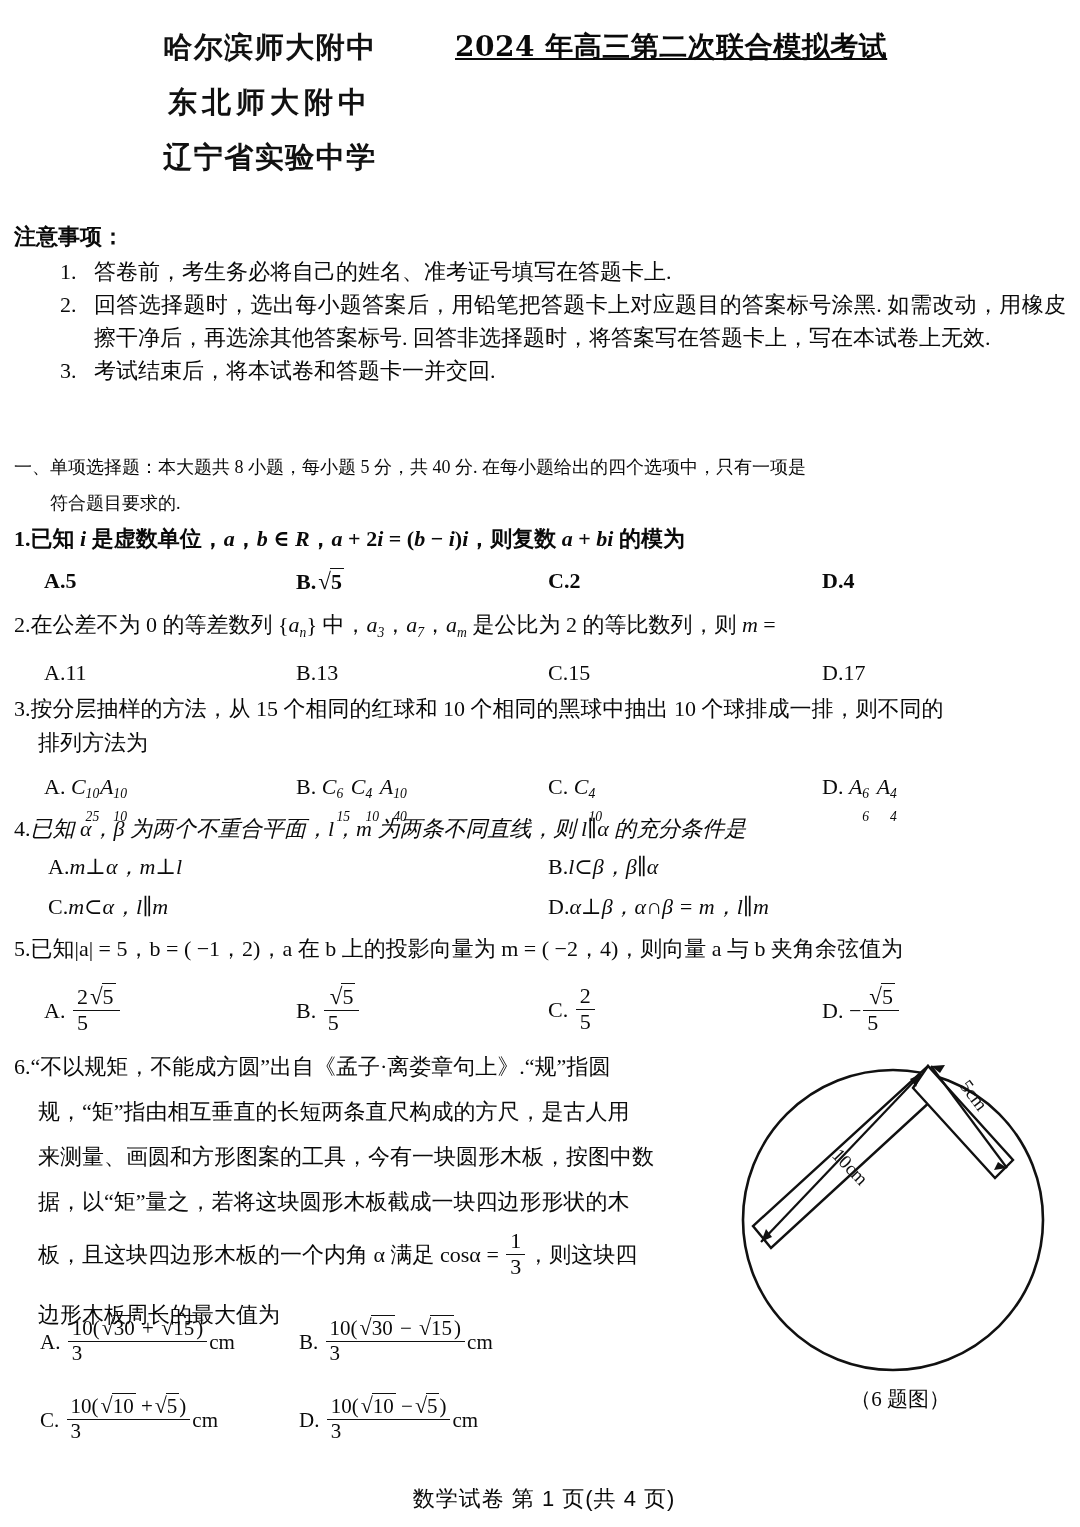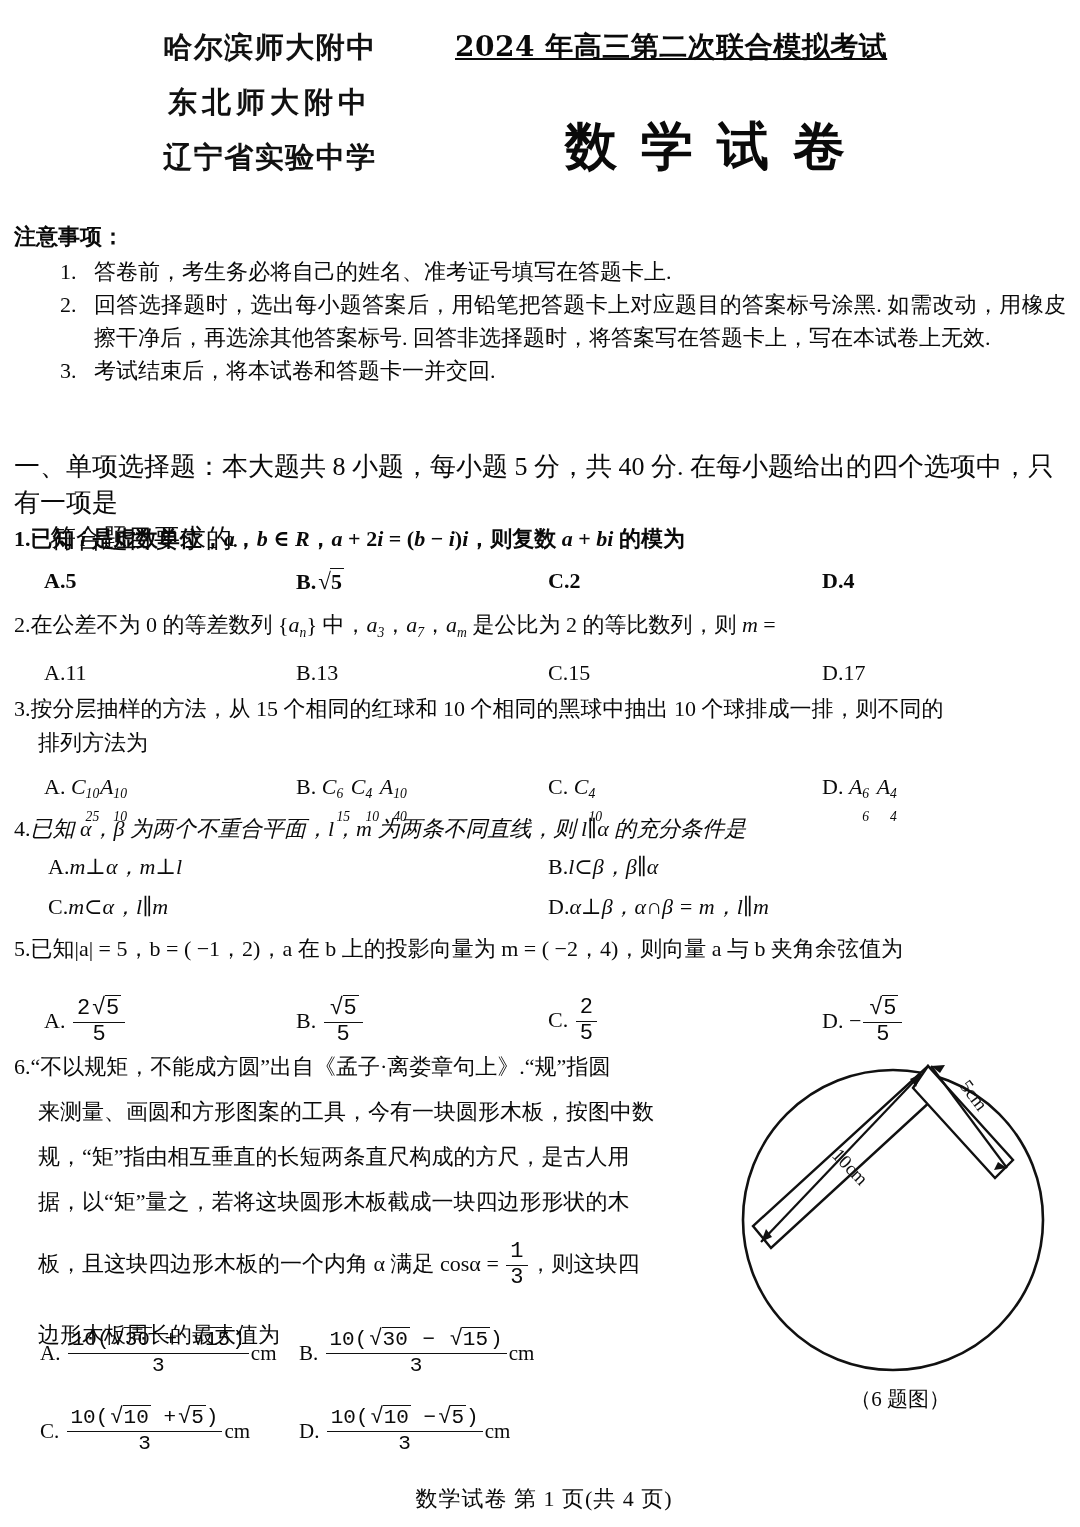--- a/index.html
+++ b/index.html
@@ -95,21 +95,21 @@
     flex: 0 0 34px;
   }
   .notice-text { flex: 1 1 auto; text-align: justify; }
 
   
   .section-head {
     position: absolute;
     top: 449px;
     left: 14px;
     width: 1055px;
-    font-size: 26px;
+    font-size: 18px;
     line-height: 36px;
   }
   .section-head .cont { display: block; margin-left: 36px; }
 
   
   .q {
     position: absolute;
     left: 14px;
     font-size: 22px;
     line-height: 34px;
@@ -142,24 +142,22 @@
   }
   .sqrt > .rad { font-size: 1.05em; }
   .sqrt > .val {
     border-top: 1.3px solid #111;
     padding: 0 2px 0 1px;
     margin-left: -1px;
   }
   .frac {
     display: inline-block;
     vertical-align: -0.55em;
-    text-align: center;
     line-height: 1.12;
-    margin: 16px 2px;
-    font-family: Liberation Mono, monospace;
+    margin: 4px 2px;
   }
   .frac .num { display: block; border-bottom: 1.4px solid #111; padding: 0 4px; }
   .frac .den { display: block; padding: 0 4px; }
   sub.cm { font-size: 0.62em; vertical-align: sub; font-style: italic; }
   .comb { display: inline-block; position: relative; font-style: italic; }
   .comb .sp {
     display: inline-block;
     vertical-align: baseline;
     position: relative;
     width: 1.05em;
@@ -187,37 +185,36 @@
   }
 
   
   .footer {
     position: absolute;
     left: 8px;
     right: 0;
     top: 1484px;
     text-align: center;
     font-size: 22px;
-    font-family: Liberation Serif, serif;
+    font-family: Liberation Sans, sans-serif;
     letter-spacing: 1px;
   }
 </style>
 </head>
 <body>
 
 <div class="page">
 
   <div class="header">
     <div class="schools">
       <div class="school-line">哈尔滨师大附中</div>
       <div class="school-line sp">东北师大附中</div>
       <div class="school-line">辽宁省实验中学</div>
     </div>
     <div class="exam-title">2024 年高三第二次联合模拟考试</div>
-    <div class="subject-title">数学试卷</div>
   </div>
 
   <div class="notice-block">
     <div class="notice-title">注意事项：</div>
     <div class="notice-item">
       <div class="notice-num">1.</div>
       <div class="notice-text">答卷前，考生务必将自己的姓名、准考证号填写在答题卡上.</div>
     </div>
     <div class="notice-item">
       <div class="notice-num">2.</div>
@@ -282,22 +279,22 @@
     <div class="opts" style="margin-top:22px; height:56px;">
       <span class="opt a" style="top:-8px;"><span>A.</span>&nbsp;<span class="frac"><span class="num"><span>2</span><span class="sqrt"><span class="rad">√</span><span class="val">5</span></span></span><span class="den">5</span></span></span>
       <span class="opt b" style="top:-8px;"><span>B.</span>&nbsp;<span class="frac"><span class="num"><span class="sqrt"><span class="rad">√</span><span class="val">5</span></span></span><span class="den">5</span></span></span>
       <span class="opt c" style="top:-8px;"><span>C.</span>&nbsp;<span class="frac"><span class="num">2</span><span class="den">5</span></span></span>
       <span class="opt d" style="top:-8px;"><span>D.</span>&nbsp;<span>−</span><span class="frac"><span class="num"><span class="sqrt"><span class="rad">√</span><span class="val">5</span></span></span><span class="den">5</span></span></span>
     </div>
   </div>
 
   <div class="q" style="top:1044px; width:720px; line-height:45px;">
     <span class="qtext"><span>6.</span><span>“不以规矩，不能成方圆”出自《孟子·离娄章句上》.“规”指圆</span></span>
+    <span class="qbody">规，“矩”指由相互垂直的长短两条直尺构成的方尺，是古人用</span>
     <span class="qbody">来测量、画圆和方形图案的工具，今有一块圆形木板，按图中数</span>
-    <span class="qbody">规，“矩”指由相互垂直的长短两条直尺构成的方尺，是古人用</span>
     <span class="qbody">据，以“矩”量之，若将这块圆形木板截成一块四边形形状的木</span>
     <span class="qbody" style="line-height:62px;"><span>板，且这块四边形木板的一个内角 α 满足 cosα = </span><span class="frac"><span class="num">1</span><span class="den">3</span></span><span>，则这块四</span></span>
     <span class="qbody" style="line-height:58px;">边形木板周长的最大值为</span>
   </div>
 
   <div style="position:absolute; left:14px; top:1312px; width:560px; font-size:21px;">
     <span style="position:absolute; left:26px; top:0;"><span>A.</span>&nbsp;<span class="frac" style="vertical-align:-0.5em;"><span class="num"><span>10</span>(<span class="sqrt"><span class="rad">√</span><span class="val">30</span></span> <span>+</span> <span class="sqrt"><span class="rad">√</span><span class="val">15</span></span>)</span><span class="den">3</span></span><span>cm</span></span>
     <span style="position:absolute; left:285px; top:0;"><span>B.</span>&nbsp;<span class="frac" style="vertical-align:-0.5em;"><span class="num"><span>10</span>(<span class="sqrt"><span class="rad">√</span><span class="val">30</span></span> <span>−</span> <span class="sqrt"><span class="rad">√</span><span class="val">15</span></span>)</span><span class="den">3</span></span><span>cm</span></span>
   </div>
   <div style="position:absolute; left:14px; top:1390px; width:560px; font-size:21px;">

